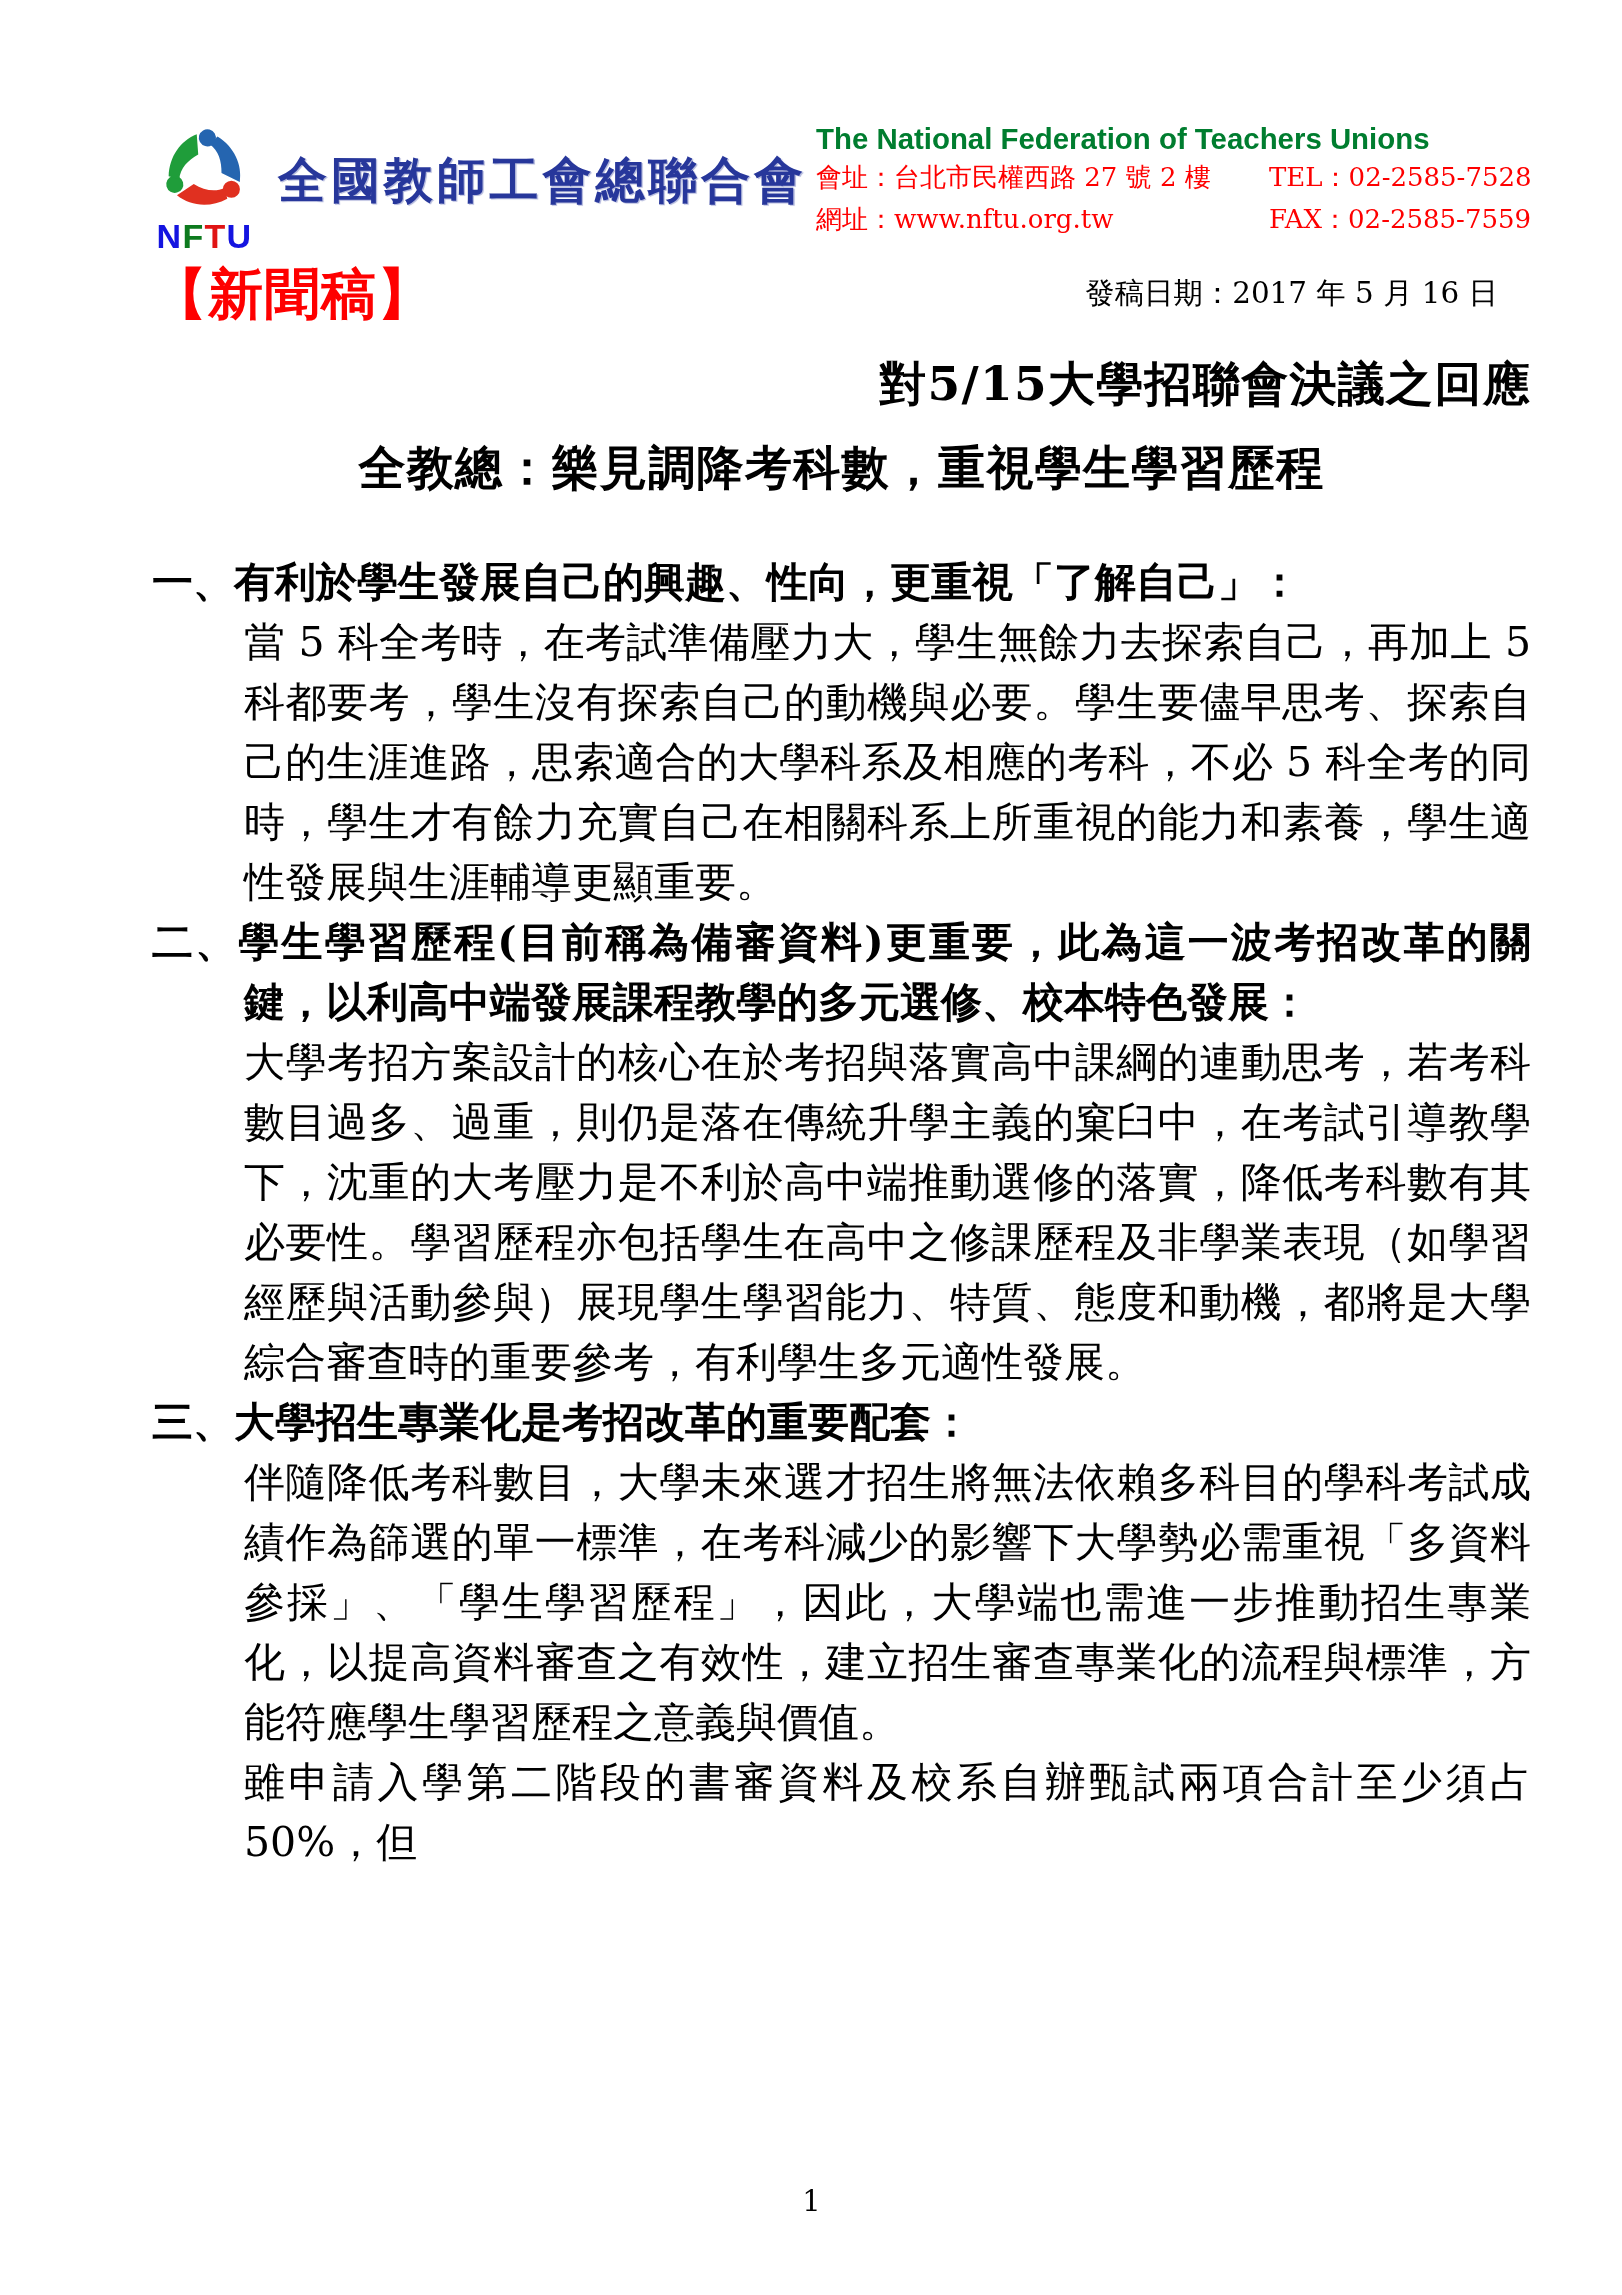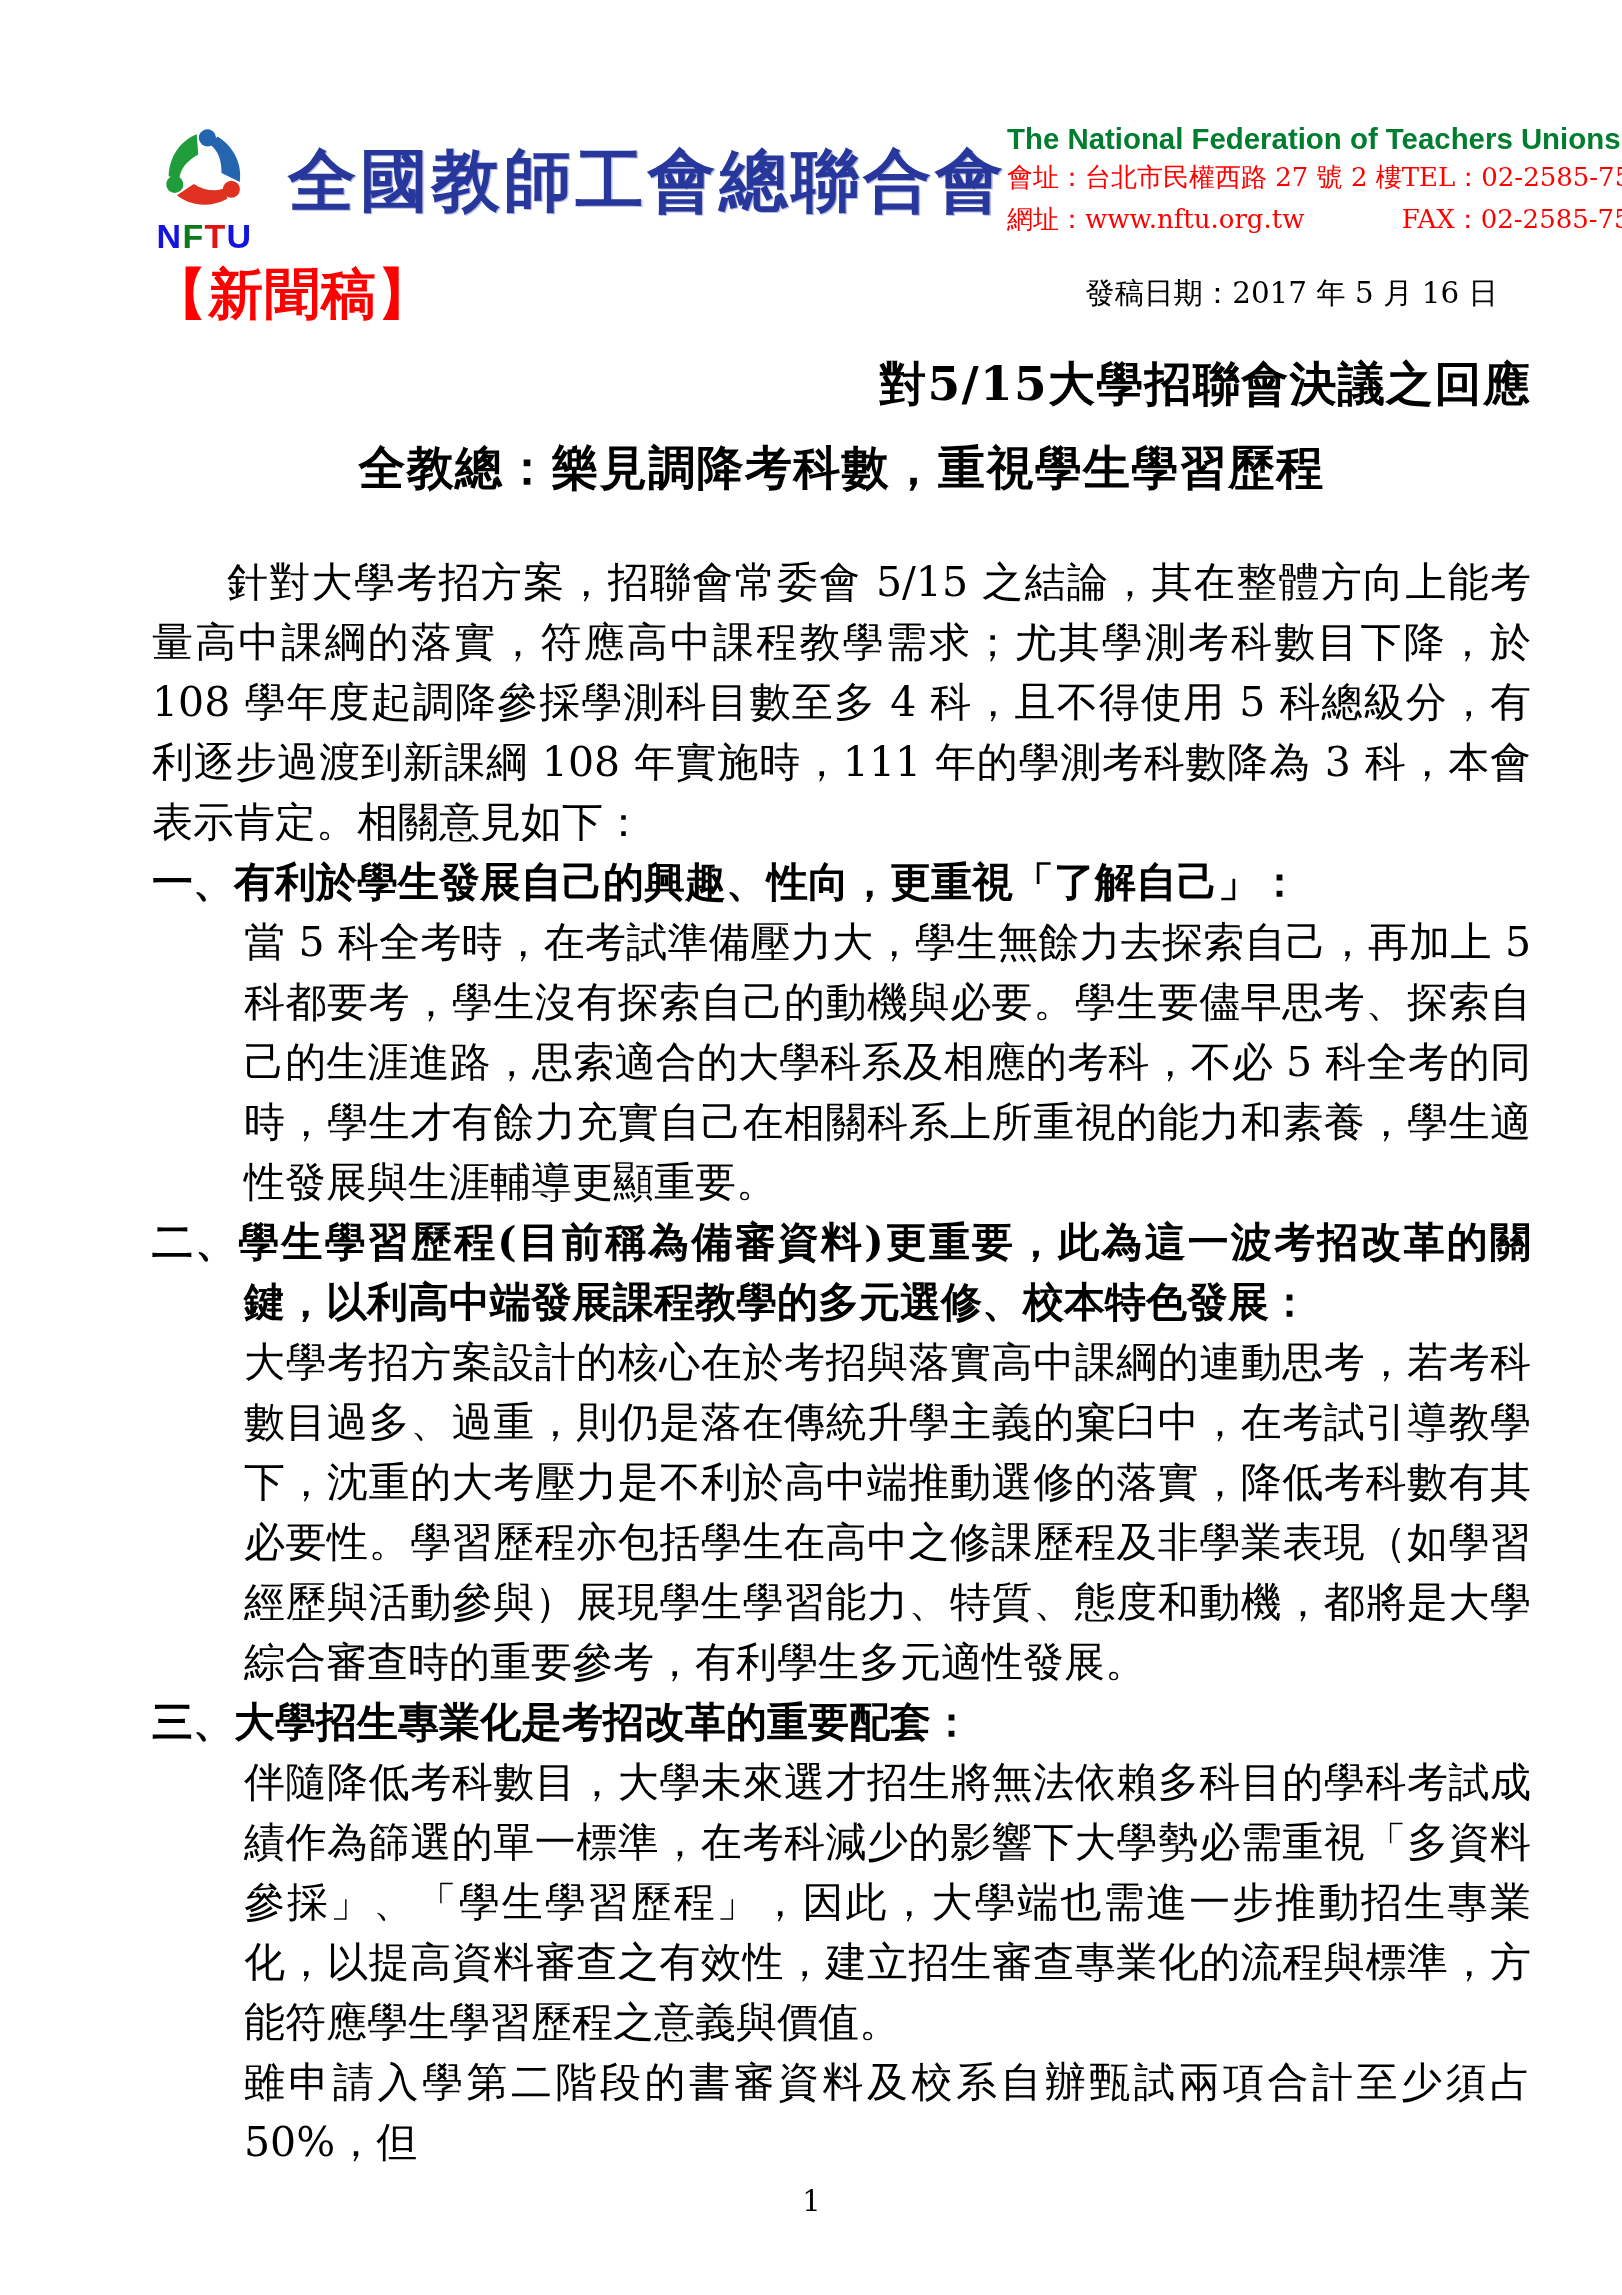--- a/index.html
+++ b/index.html
@@ -15,22 +15,22 @@
   }
   
   .header{display:flex;justify-content:space-between;align-items:flex-start;}
   .brand{display:flex;align-items:flex-start;}
   .logo-block{width:105px;text-align:center;}
   .logo-mark{width:95px;height:105px;display:block;margin:0 auto;}
   .abbr{font-family:"Liberation Sans","DejaVu Sans",sans-serif;font-weight:bold;font-size:34px;line-height:34px;letter-spacing:1.3px;margin-top:-3.9px;}
   .abbr .l0{color:#1414e0;} .abbr .l1{color:#0d7a1e;} .abbr .l2{color:#e01414;} .abbr .l3{color:#1414e0;}
   .org-zh{
     font-weight:bold;color:#27379b;
-    font-size:68px;line-height:124px;
-    letter-spacing:3.9px;margin-left:31px;white-space:nowrap;
+    font-size:49px;line-height:124px;
+    letter-spacing:3.9px;margin-left:21px;white-space:nowrap;
     text-shadow:1.3px 1.3px 0.7px rgba(39,55,155,.35);
   }
   .contact{width:715px;padding-top:3.9px;}
   .org-en{
     font-family:"Liberation Sans","DejaVu Sans",sans-serif;
     font-weight:bold;color:#007d2f;font-size:29.4px;line-height:34px;white-space:nowrap;
   }
   .contact-row{display:flex;justify-content:space-between;color:#fe0000;font-size:26px;line-height:42px;white-space:nowrap;}
   .contact-row .c-right{width:262px;}
   
@@ -93,21 +93,20 @@
 
   <div class="meta-row">
     <div class="doc-type">【新聞稿】</div>
     <div class="date-line">發稿日期：2017 年 5 月 16 日</div>
   </div>
 
   <div class="title">對5/15大學招聯會決議之回應</div>
   <div class="subtitle">全教總：樂見調降考科數，重視學生學習歷程</div>
 
   <div class="body-text">
-    <div class="intro">針對大學考招方案，招聯會常委會 5/15 之結論，其在整體方向上能考量高中課綱的落實，符應高中課程教學需求；尤其學測考科數目下降，於 108 學年度起調降參採學測科目數至多 4 科，且不得使用 5 科總級分，有利逐步過渡到新課綱 108 年實施時，111 年的學測考科數降為 3 科，本會表示肯定。相關意見如下：</div>
 
     <div class="sec-heading">一、有利於學生發展自己的興趣、性向，更重視「了解自己」：</div>
     <div class="sec-body">當 5 科全考時，在考試準備壓力大，學生無餘力去探索自己，再加上 5 科都要考，學生沒有探索自己的動機與必要。學生要儘早思考、探索自己的生涯進路，思索適合的大學科系及相應的考科，不必 5 科全考的同時，學生才有餘力充實自己在相關科系上所重視的能力和素養，學生適性發展與生涯輔導更顯重要。</div>
 
     <div class="sec-heading">二、學生學習歷程(目前稱為備審資料)更重要，此為這一波考招改革的關鍵，以利高中端發展課程教學的多元選修、校本特色發展：</div>
     <div class="sec-body">大學考招方案設計的核心在於考招與落實高中課綱的連動思考，若考科數目過多、過重，則仍是落在傳統升學主義的窠臼中，在考試引導教學下，沈重的大考壓力是不利於高中端推動選修的落實，降低考科數有其必要性。學習歷程亦包括學生在高中之修課歷程及非學業表現（如學習經歷與活動參與）展現學生學習能力、特質、態度和動機，都將是大學綜合審查時的重要參考，有利學生多元適性發展。</div>
 
     <div class="sec-heading">三、大學招生專業化是考招改革的重要配套：</div>
     <div class="sec-body">伴隨降低考科數目，大學未來選才招生將無法依賴多科目的學科考試成績作為篩選的單一標準，在考科減少的影響下大學勢必需重視「多資料參採」、「學生學習歷程」，因此，大學端也需進一步推動招生專業化，以提高資料審查之有效性，建立招生審查專業化的流程與標準，方能符應學生學習歷程之意義與價值。</div>
 

